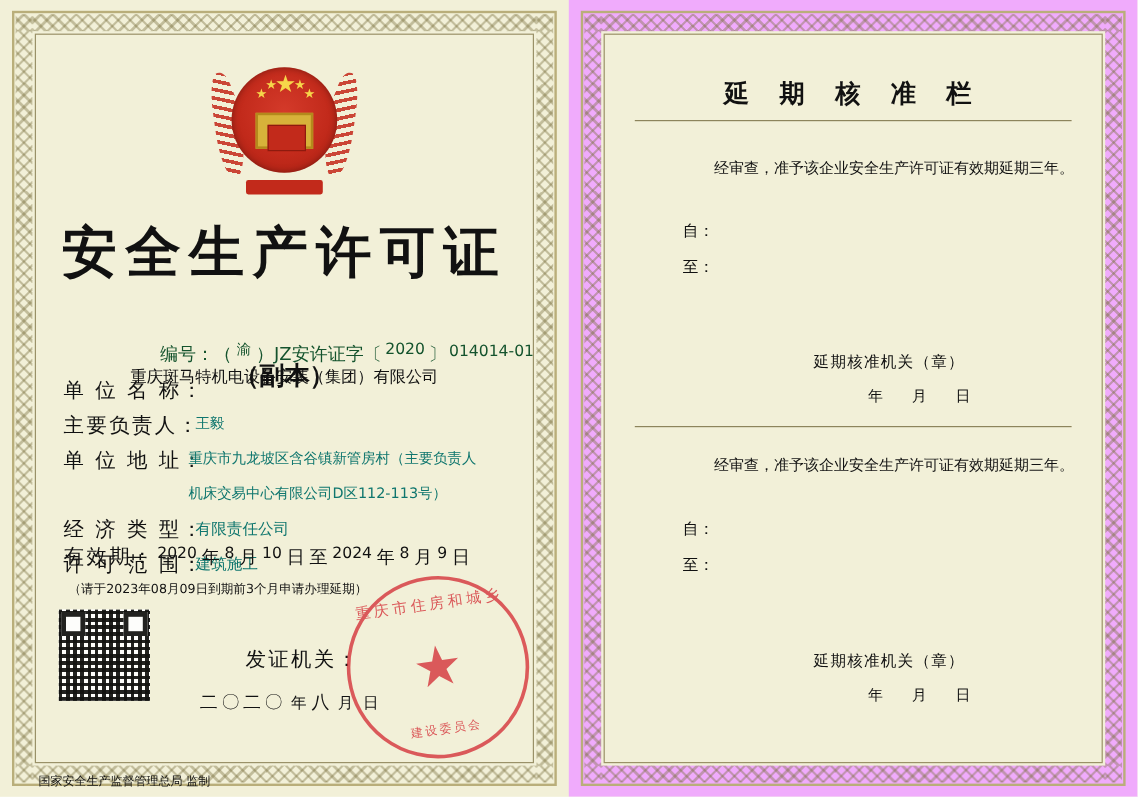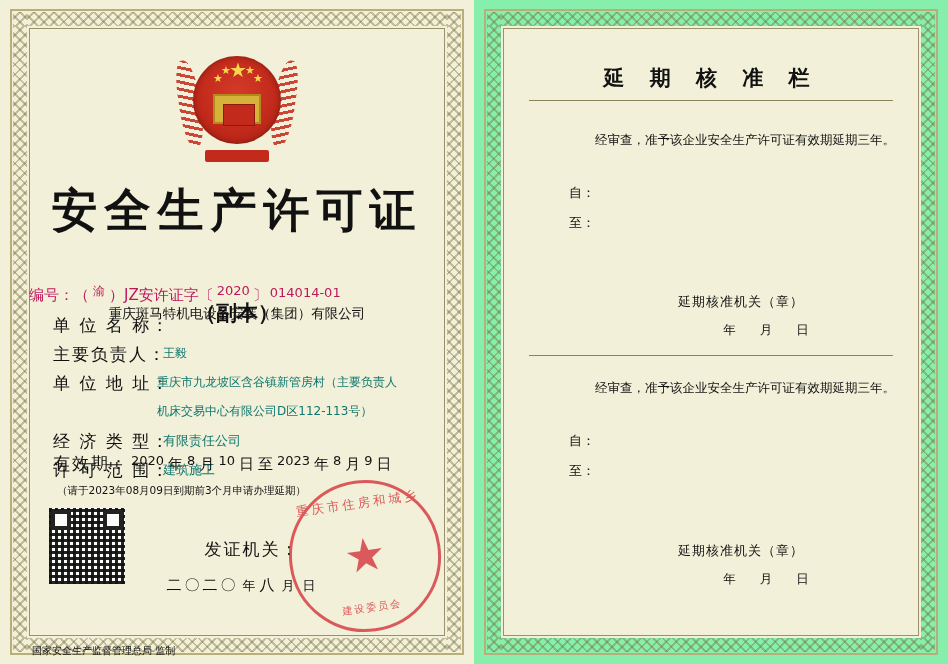--- a/index.html
+++ b/index.html
@@ -25,21 +25,21 @@
     position: absolute;
     left: 0; top: 0;
     width: 474px; height: 664px;
     background: #f2f0d8;
     box-sizing: border-box;
   }
   .right-cert {
     position: absolute;
     left: 474px; top: 0;
     width: 474px; height: 664px;
-    background: #86efac;
+    background: #f0abfc;
     box-sizing: border-box;
   }
   .frame-outer {
     position: absolute;
     left: 10px; top: 9px; right: 10px; bottom: 9px;
     border: 2px solid #b9ae7a;
     box-sizing: border-box;
   }
   .guilloche {
     position: absolute;
@@ -164,23 +164,23 @@
     font-size: 21px;
     font-weight: bold;
     color: #111;
     margin-top: 46px;
   }
 
   
   .number-line {
     position: absolute;
     left: 0; right: 0; top: 258px;
-    text-align: left;
+    text-align: right;
     font-size: 15px;
-    color: #be185d;
+    color: #14532d;
     white-space: nowrap;
   }
   .number-line .sup {
     display: inline-block;
     transform: translateY(-5px);
     font-size: 12px;
     padding: 0 4px;
   }
   .number-line .year {
     display: inline-block;
@@ -468,21 +468,21 @@
           <span class="field-label">经 济 类 型：</span>
           <span class="field-value big">有限责任公司</span>
         </div>
         <div class="field-row">
           <span class="field-label">许 可 范 围：</span>
           <span class="field-value big">建筑施工</span>
         </div>
       </div>
 
       <div class="validity">
-        <span>有效期：</span><span class="d">2020</span><span class="unit">年</span><span class="d">8</span><span class="unit">月</span><span class="d">10</span><span class="unit">日</span><span class="unit">至</span><span class="d">2023</span><span class="unit">年</span><span class="d">8</span><span class="unit">月</span><span class="d">9</span><span class="unit">日</span>
+        <span>有效期：</span><span class="d">2020</span><span class="unit">年</span><span class="d">8</span><span class="unit">月</span><span class="d">10</span><span class="unit">日</span><span class="unit">至</span><span class="d">2024</span><span class="unit">年</span><span class="d">8</span><span class="unit">月</span><span class="d">9</span><span class="unit">日</span>
       </div>
 
       <div class="note">（请于2023年08月09日到期前3个月申请办理延期）</div>
 
       <div class="qr"></div>
 
       <div class="issuer">发证机关：</div>
 
       <div class="issue-date">
         <span>二〇二〇</span><span class="unit">年</span><span>八</span><span class="unit">月</span><span class="unit">日</span>

